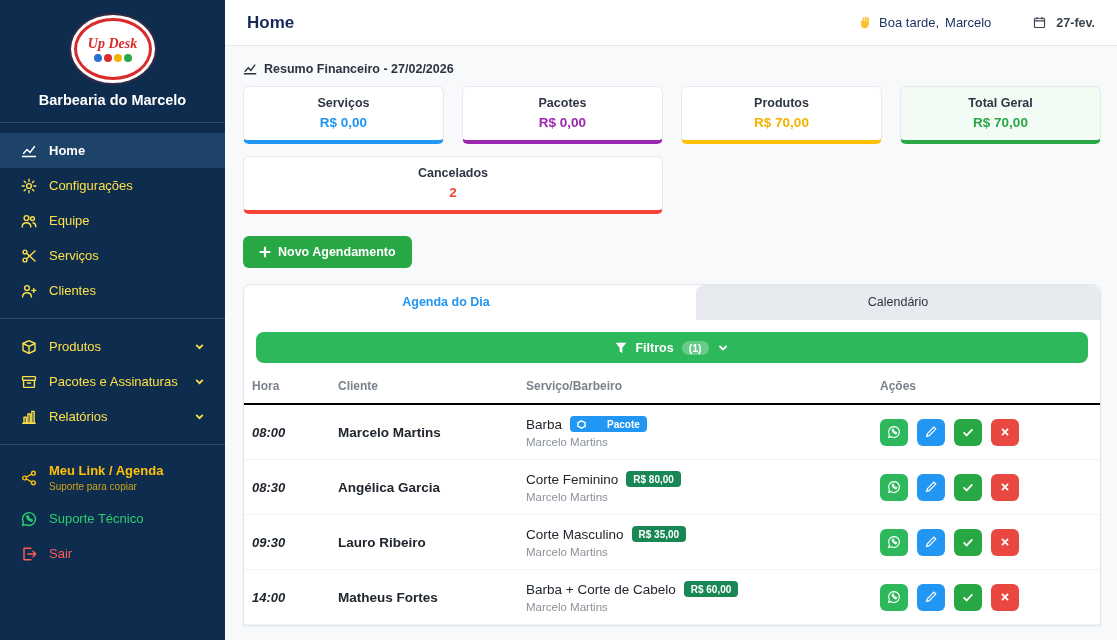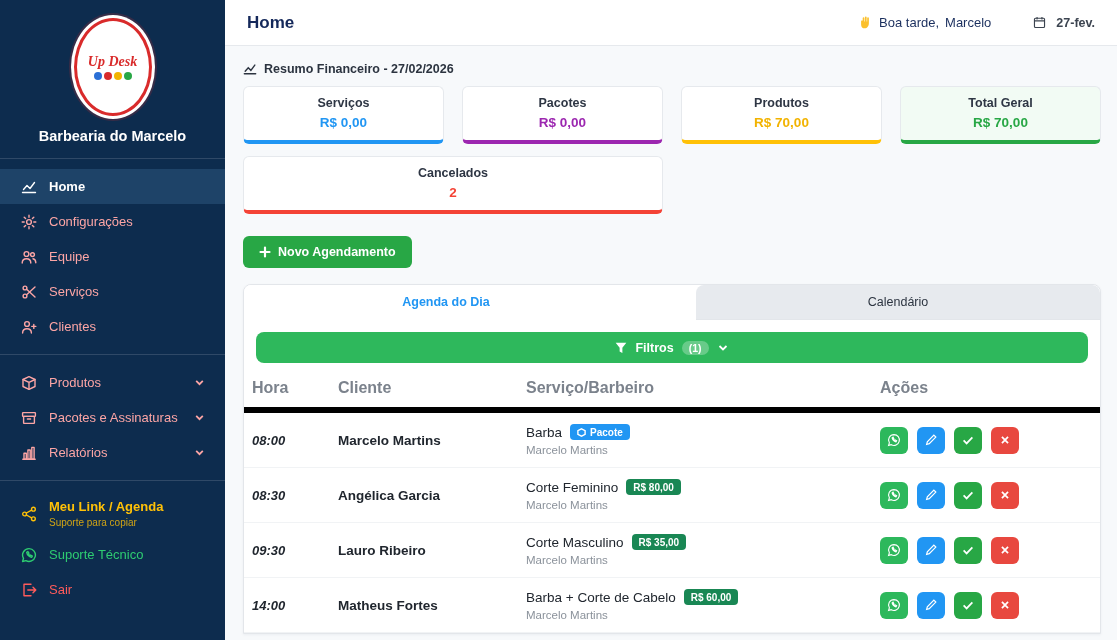--- a/index.html
+++ b/index.html
@@ -3,28 +3,28 @@
 <meta charset="utf-8">
 <style>
   * { margin:0; padding:0; box-sizing:border-box; }
   html,body { width:1117px; height:640px; overflow:hidden; }
   body { font-family:"Liberation Sans","DejaVu Sans",sans-serif; background:#f5f7fa; }
   .app { width:1117px; height:640px; display:flex; }
 
   
   .sidebar { width:225px; min-width:225px; background:#0d2c4e; color:#e9eef5; display:flex; flex-direction:column; padding-top:18px; }
   .logo-wrap { display:flex; justify-content:center; }
-  .logo-circle { width:78px; height:98px; border-radius:50%; background:#fff; border:3px solid #d92b2b;
+  .logo-circle { width:78px; height:62px; border-radius:50%; background:#fff; border:3px solid #d92b2b;
     box-shadow:0 0 0 3px #fff, 0 0 0 5px #d92b2b33; display:flex; flex-direction:column; align-items:center; justify-content:center; gap:2px; }
   .logo-text { color:#d92b2b; font-weight:bold; font-style:italic; font-size:14px; font-family:"Liberation Serif","DejaVu Serif",serif; }
   .logo-dots { display:flex; gap:2px; }
   .logo-dots i { width:8px; height:8px; border-radius:50%; display:inline-block; }
   .biz-name { text-align:center; font-weight:bold; font-size:14.5px; color:#ffffff; margin:12px 8px 4px; }
   .side-divider { border:none; border-top:1px solid rgba(255,255,255,.14); margin:10px 0; }
-  .nav-item { display:flex; align-items:center; gap:12px; padding:9px 20px; font-size:13px; cursor:pointer; color:#fca5a5; }
+  .nav-item { display:flex; align-items:center; gap:12px; padding:9px 20px; font-size:13px; cursor:pointer; color:#fde047; }
   .nav-item.active { background:#1e4368; color:#ffffff; font-weight:bold; }
   .nav-icon { width:17px; height:17px; display:inline-flex; align-items:center; justify-content:center; flex:0 0 17px; }
   .nav-icon svg { width:16px; height:16px; stroke:currentColor; fill:none; stroke-width:1.4; stroke-linecap:round; stroke-linejoin:round; }
   .chev { margin-left:auto; display:inline-flex; }
   .chev svg { width:11px; height:11px; stroke:currentColor; fill:none; stroke-width:1.6; }
   .nav-item.link { color:#ffc107; }
   .nav-item.link .sub { display:block; font-size:10px; color:#ffc107cc; font-weight:normal; margin-top:2px; }
   .nav-item.support { color:#2ecc71; }
   .nav-item.logout { color:#ff5b5b; }
   .two-line { display:flex; flex-direction:column; line-height:1.15; }
@@ -65,30 +65,30 @@
   .tabs { display:flex;gap:48px; }
   .tab { flex:1; text-align:center; padding:10px 0; font-size:12.5px; cursor:pointer; background:#e7eaee; color:#2c3440; border-radius:0 0 0 0; }
   .tab.active { background:#fff; color:#2196f3; font-weight:bold; }
   .tab:not(.active) { border-radius:8px 8px 0 0; border-bottom:1px solid #e3e6ea; }
 
   .filters-bar { margin:12px 12px 6px; background:#2eb85c; border-radius:8px; height:31px; display:flex; align-items:center; justify-content:center; gap:8px; color:#fff; font-size:12.5px; font-weight:bold; cursor:pointer; }
   .filters-bar svg { width:12px; height:12px; }
   .filters-count { background:rgba(255,255,255,.28); border-radius:8px; font-size:10.5px; padding:1px 7px; font-weight:bold; }
 
   table.agenda { width:100%; border-collapse:collapse; }
-  table.agenda th { text-align:left; font-size:16px; color:#7b828c; font-weight:bold; padding:10px 8px; border-bottom:6px solid #000000; }
+  table.agenda th { text-align:left; font-size:12px; color:#7b828c; font-weight:bold; padding:10px 8px; border-bottom:2px solid #000000; }
   table.agenda td { padding:11px 8px; border-bottom:1px solid #f1f3f5; vertical-align:middle; }
   th.col-hora, td.col-hora { width:86px; padding-left:22px; }
   th.col-cliente, td.col-cliente { width:188px; }
   th.col-acoes, td.col-acoes { width:228px; }
   .t-time { font-size:13px; font-weight:bold; color:#20262e;font-style:italic; }
   .t-client { font-size:13.5px; font-weight:bold; color:#20262e; }
   .t-service { font-size:13.5px; color:#20262e; display:flex; align-items:center; gap:8px; }
   .t-barber { font-size:11.5px; color:#8b929b; margin-top:4px; }
-  .badge { display:inline-flex; align-items:center; gap:4px; font-size:10px; font-weight:bold; color:#fff; border-radius:4px; padding:2.5px 7px; }
+  .badge { display:inline-flex; align-items:center; gap:21px; font-size:10px; font-weight:bold; color:#fff; border-radius:4px; padding:2.5px 7px; }
   .badge.pacote { background:#2196f3; }
   .badge.price { background:#198754; }
   .badge svg { width:9px; height:9px; stroke:#fff; fill:none; stroke-width:1.6; }
   .actions { display:flex; gap:9px; }
   .act-btn { width:28px; height:27px; border:none; border-radius:6px; display:flex; align-items:center; justify-content:center; cursor:pointer; }
   .act-btn svg { width:14px; height:14px; }
   .act-whatsapp { background:#2db85c; }
   .act-edit { background:#2196f3; }
   .act-check { background:#28a745; }
   .act-cancel { background:#e8483f; }

